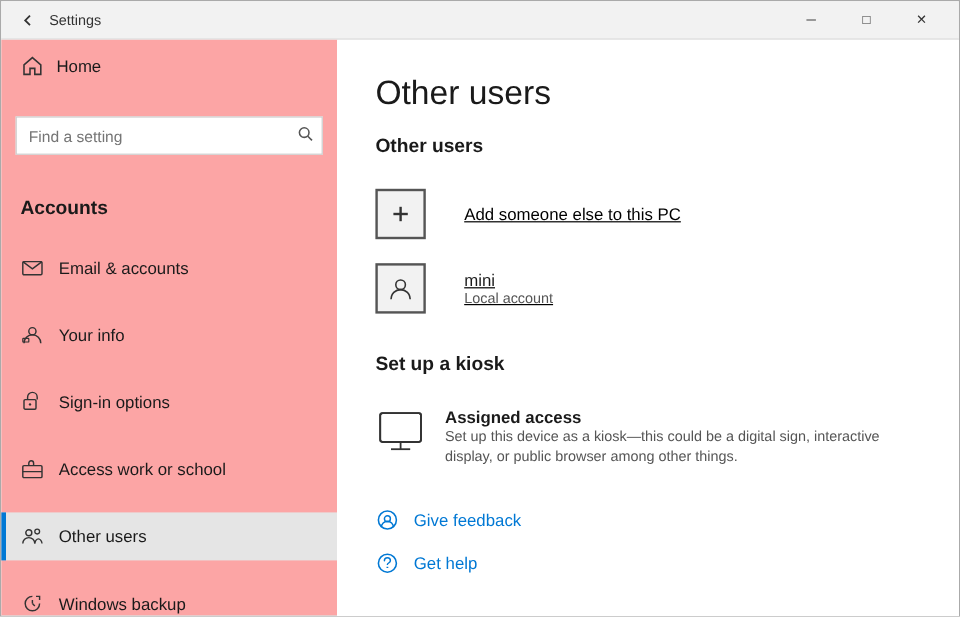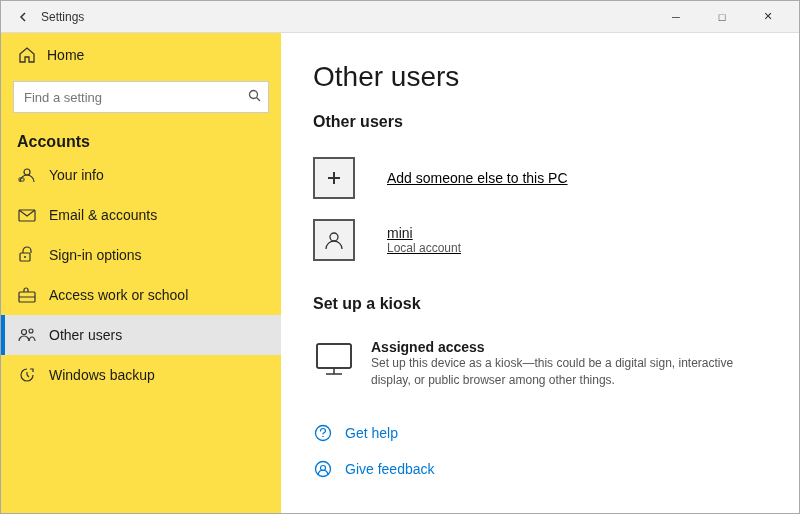--- a/index.html
+++ b/index.html
@@ -70,27 +70,28 @@
     
     .app-body {
       display: flex;
       flex: 1;
       overflow: hidden;
     }
 
     
     .sidebar {
       width: 280px;
-      background: #fde047;
+      background: #fca5a5;
       display: flex;
       flex-direction: column;
       padding: 0;
       border-right: none;
       flex-shrink: 0;
       position: relative;
+      gap: 16px;
     }
 
     .sidebar-home {
       display: flex;
       align-items: center;
       padding: 12px 16px;
       gap: 10px;
       cursor: pointer;
       font-size: 14px;
       color: #1a1a1a;
@@ -314,36 +315,36 @@
             <line x1="8.5" y1="8.5" x2="12" y2="12" stroke="#555" stroke-width="1.3"></line>
           </svg>
         </span>
       </div>
 
       <div class="sidebar-section-label">Accounts</div>
 
       <div class="sidebar-item">
         <span class="sidebar-icon">
           <svg width="18" height="18" viewBox="0 0 18 18" fill="none">
+            <rect x="1" y="4" width="16" height="11" rx="1" stroke="#333" stroke-width="1.2"></rect>
+            <polyline points="1,4 9,10 17,4" stroke="#333" stroke-width="1.2" fill="none"></polyline>
+          </svg>
+        </span>
+        <span>Email &amp; accounts</span>
+      </div>
+
+      <div class="sidebar-item">
+        <span class="sidebar-icon">
+          <svg width="18" height="18" viewBox="0 0 18 18" fill="none">
             <circle cx="9" cy="6" r="3" stroke="#333" stroke-width="1.2"></circle>
             <path d="M2 16c0-3.866 3.134-7 7-7s7 3.134 7 7" stroke="#333" stroke-width="1.2"></path>
             <rect x="1" y="12" width="5" height="3" rx="0.5" stroke="#333" stroke-width="1" fill="none"></rect>
           </svg>
         </span>
         <span>Your info</span>
-      </div>
-
-      <div class="sidebar-item">
-        <span class="sidebar-icon">
-          <svg width="18" height="18" viewBox="0 0 18 18" fill="none">
-            <rect x="1" y="4" width="16" height="11" rx="1" stroke="#333" stroke-width="1.2"></rect>
-            <polyline points="1,4 9,10 17,4" stroke="#333" stroke-width="1.2" fill="none"></polyline>
-          </svg>
-        </span>
-        <span>Email &amp; accounts</span>
       </div>
 
       <div class="sidebar-item">
         <span class="sidebar-icon">
           <svg width="18" height="18" viewBox="0 0 18 18" fill="none">
             <rect x="2" y="7" width="10" height="8" rx="1" stroke="#333" stroke-width="1.2"></rect>
             <path d="M5 7V5a4 4 0 0 1 8 0v2" stroke="#333" stroke-width="1.2"></path>
             <circle cx="7" cy="11" r="1" fill="#333"></circle>
           </svg>
         </span>
@@ -433,33 +434,33 @@
             <div class="kiosk-text-desc">Set up this device as a kiosk—this could be a digital sign, interactive display, or public browser among other things.</div>
           </div>
         </div>
       </div>
 
       <div style="margin-top: 16px;">
         <div class="link-item">
           <span class="link-icon">
             <svg width="18" height="18" viewBox="0 0 18 18" fill="none">
               <circle cx="9" cy="9" r="7.5" stroke="#0078d4" stroke-width="1.3"></circle>
+              <circle cx="9" cy="8" r="2.5" stroke="#0078d4" stroke-width="1.2"></circle>
+              <path d="M4 15c0-2.761 2.239-5 5-5s5 2.239 5 5" stroke="#0078d4" stroke-width="1.2"></path>
+            </svg>
+          </span>
+          <span style="color:#0078d4;">Give feedback</span>
+        </div>
+
+        <div class="link-item">
+          <span class="link-icon">
+            <svg width="18" height="18" viewBox="0 0 18 18" fill="none">
+              <circle cx="9" cy="9" r="7.5" stroke="#0078d4" stroke-width="1.3"></circle>
               <path d="M9 13v-1" stroke="#0078d4" stroke-width="1.5"></path>
               <path d="M6.5 7a2.5 2.5 0 0 1 5 0c0 1.5-2.5 2-2.5 3" stroke="#0078d4" stroke-width="1.2" stroke-linecap="round"></path>
             </svg>
           </span>
           <span style="color:#0078d4;">Get help</span>
         </div>
-
-        <div class="link-item">
-          <span class="link-icon">
-            <svg width="18" height="18" viewBox="0 0 18 18" fill="none">
-              <circle cx="9" cy="9" r="7.5" stroke="#0078d4" stroke-width="1.3"></circle>
-              <circle cx="9" cy="8" r="2.5" stroke="#0078d4" stroke-width="1.2"></circle>
-              <path d="M4 15c0-2.761 2.239-5 5-5s5 2.239 5 5" stroke="#0078d4" stroke-width="1.2"></path>
-            </svg>
-          </span>
-          <span style="color:#0078d4;">Give feedback</span>
-        </div>
       </div>
     </div>
   </div>
 </div>
 
 </body></html>

